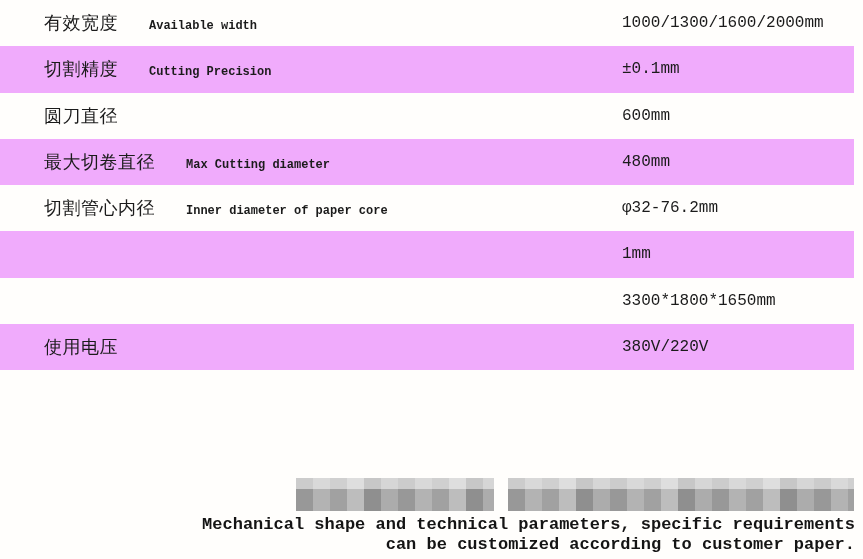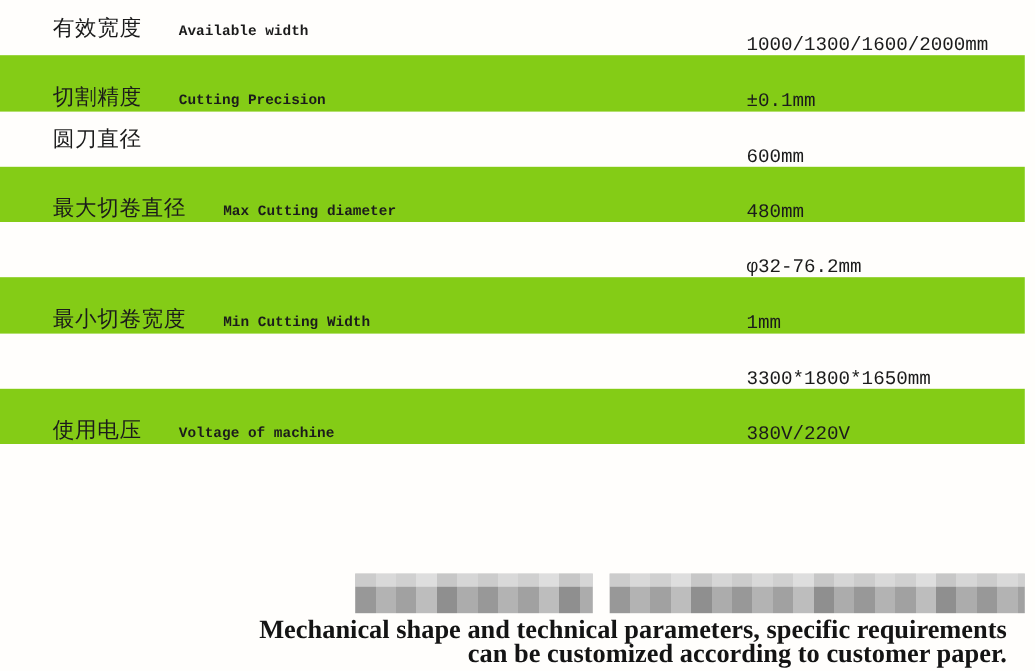--- a/index.html
+++ b/index.html
@@ -17,21 +17,21 @@
   }
   
   .spec-table { position: absolute; top: 0; left: 0; width: 863px; }
   .row {
     position: relative;
     height: 46.25px;
     width: 854px;
     display: flex;
     align-items: center;
   }
-  .row.hl { background: #84cc16; align-items: flex-end; }
+  .row.hl { background: #f0abfc; }
   .label {
     padding-left: 44px;
     display: flex;
     align-items: baseline;
     gap: 11px;
     white-space: nowrap;
   }
   .zh {
     font-family: "DejaVu Serif", "Liberation Serif", serif;
     font-size: 18px;
@@ -44,21 +44,20 @@
     margin-left: 20px;
   }
   .value {
     position: absolute;
     left: 622px;
     top: 50%;
     transform: translateY(-50%);
     font-family: "Liberation Mono", monospace;
     font-size: 16px;
     white-space: nowrap;
-    margin-top: 15px;
   }
   
   .redacted {
     position: absolute;
     top: 478px;
     height: 33px;
     background-image: repeating-linear-gradient(
       to right,
       #989898 0 17px,
       #b3b3b3 17px 34px,
@@ -74,25 +73,25 @@
     left: 0; right: 0; top: 0;
     height: 11px;
     background: rgba(255, 255, 255, 0.5);
   }
   .seg-a { left: 296px; width: 198px; }
   .seg-b { left: 508px; width: 346px; }
   
   .footer-note {
     position: absolute;
     top: 515px;
-    right: 24px;
+    right: 8px;
     text-align: right;
-    font-family: Liberation Serif, serif;
+    font-family: Liberation Mono, monospace;
     font-weight: 700;
-    font-size: 22px;
+    font-size: 17px;
     line-height: 19.5px;
     color: #141414;
     white-space: nowrap;
   }
 </style>
 </head>
 <body>
 
 <div class="stage">
 
@@ -123,39 +122,38 @@
 
     <div class="row hl">
       <div class="label">
         <span class="zh">最大切卷直径</span>
         <span class="en">Max Cutting diameter</span>
       </div>
       <div class="value">480mm</div>
     </div>
 
     <div class="row">
+      <div class="label">
+        <span class="zh">切割管心内径</span>
+        <span class="en">Inner diameter of paper core</span>
+      </div>
       <div class="value">φ32-76.2mm</div>
     </div>
 
     <div class="row hl">
-      <div class="label">
-        <span class="zh">最小切卷宽度</span>
-        <span class="en">Min Cutting Width</span>
-      </div>
       <div class="value">1mm</div>
     </div>
 
     <div class="row">
       <div class="value">3300*1800*1650mm</div>
     </div>
 
     <div class="row hl">
       <div class="label">
         <span class="zh">使用电压</span>
-        <span class="en">Voltage of machine</span>
       </div>
       <div class="value">380V/220V</div>
     </div>
 
   </div>
 
   <div class="redacted seg-a"></div>
   <div class="redacted seg-b"></div>
 
   <div class="footer-note">

